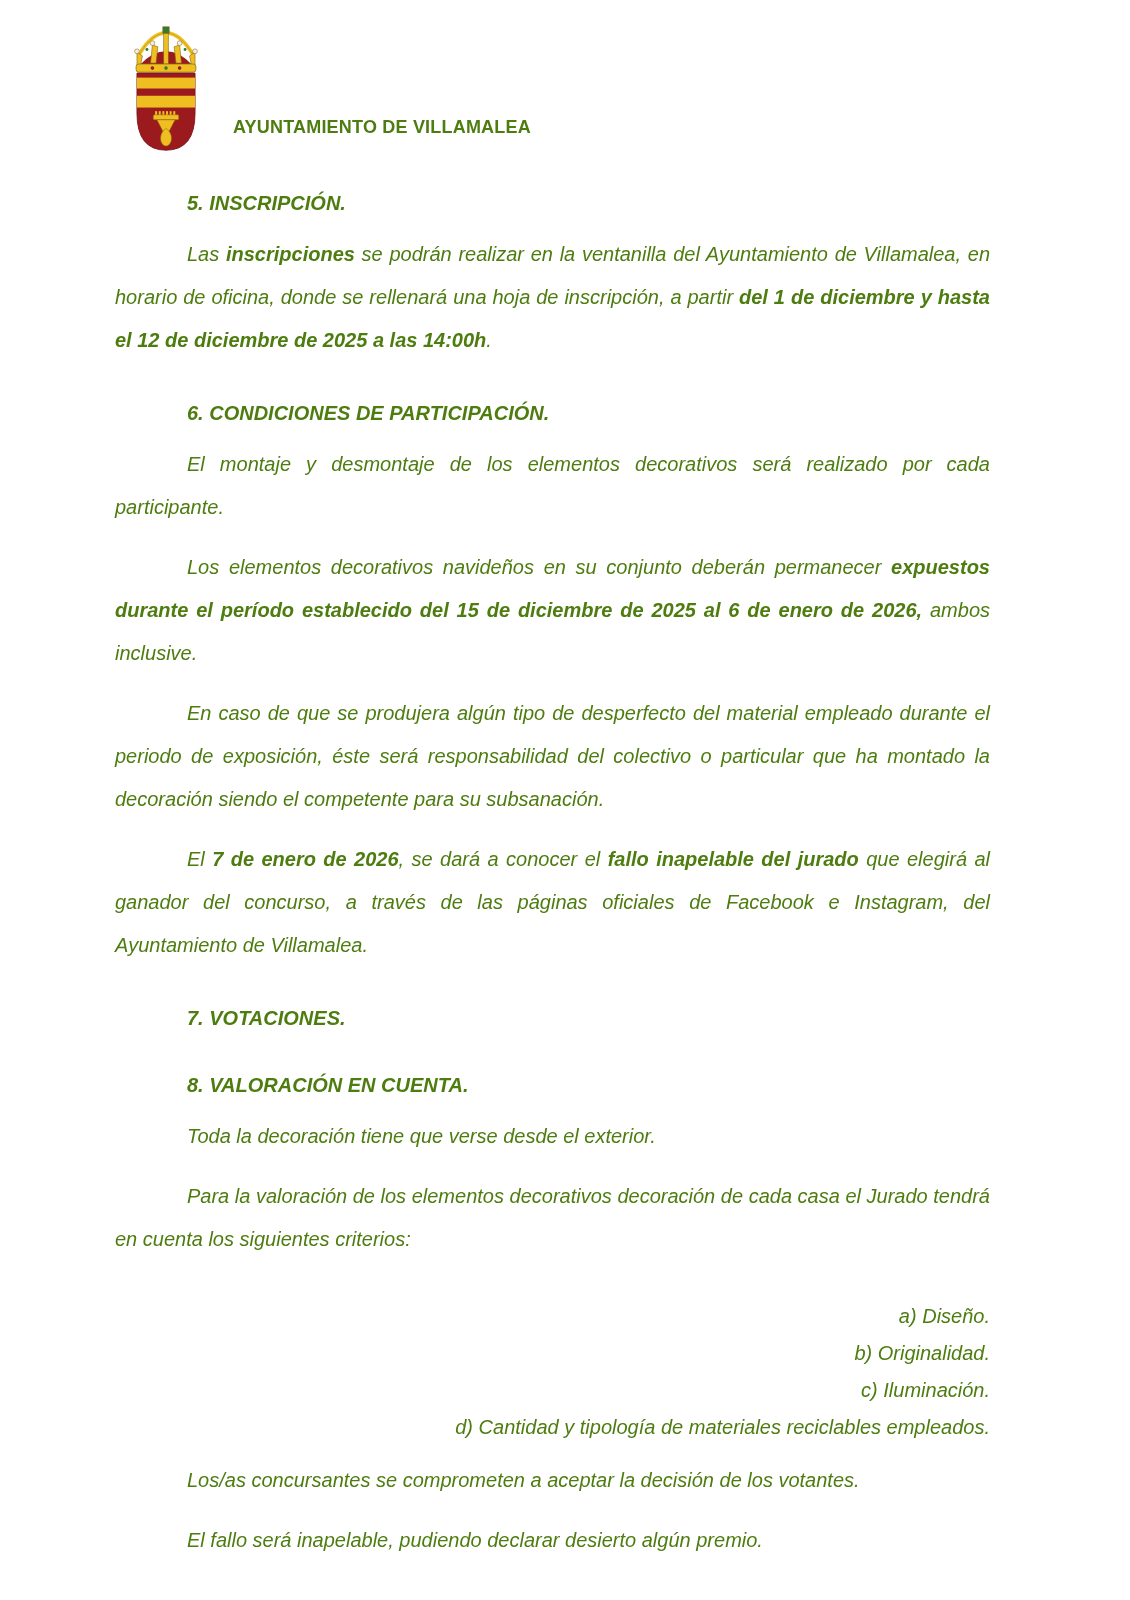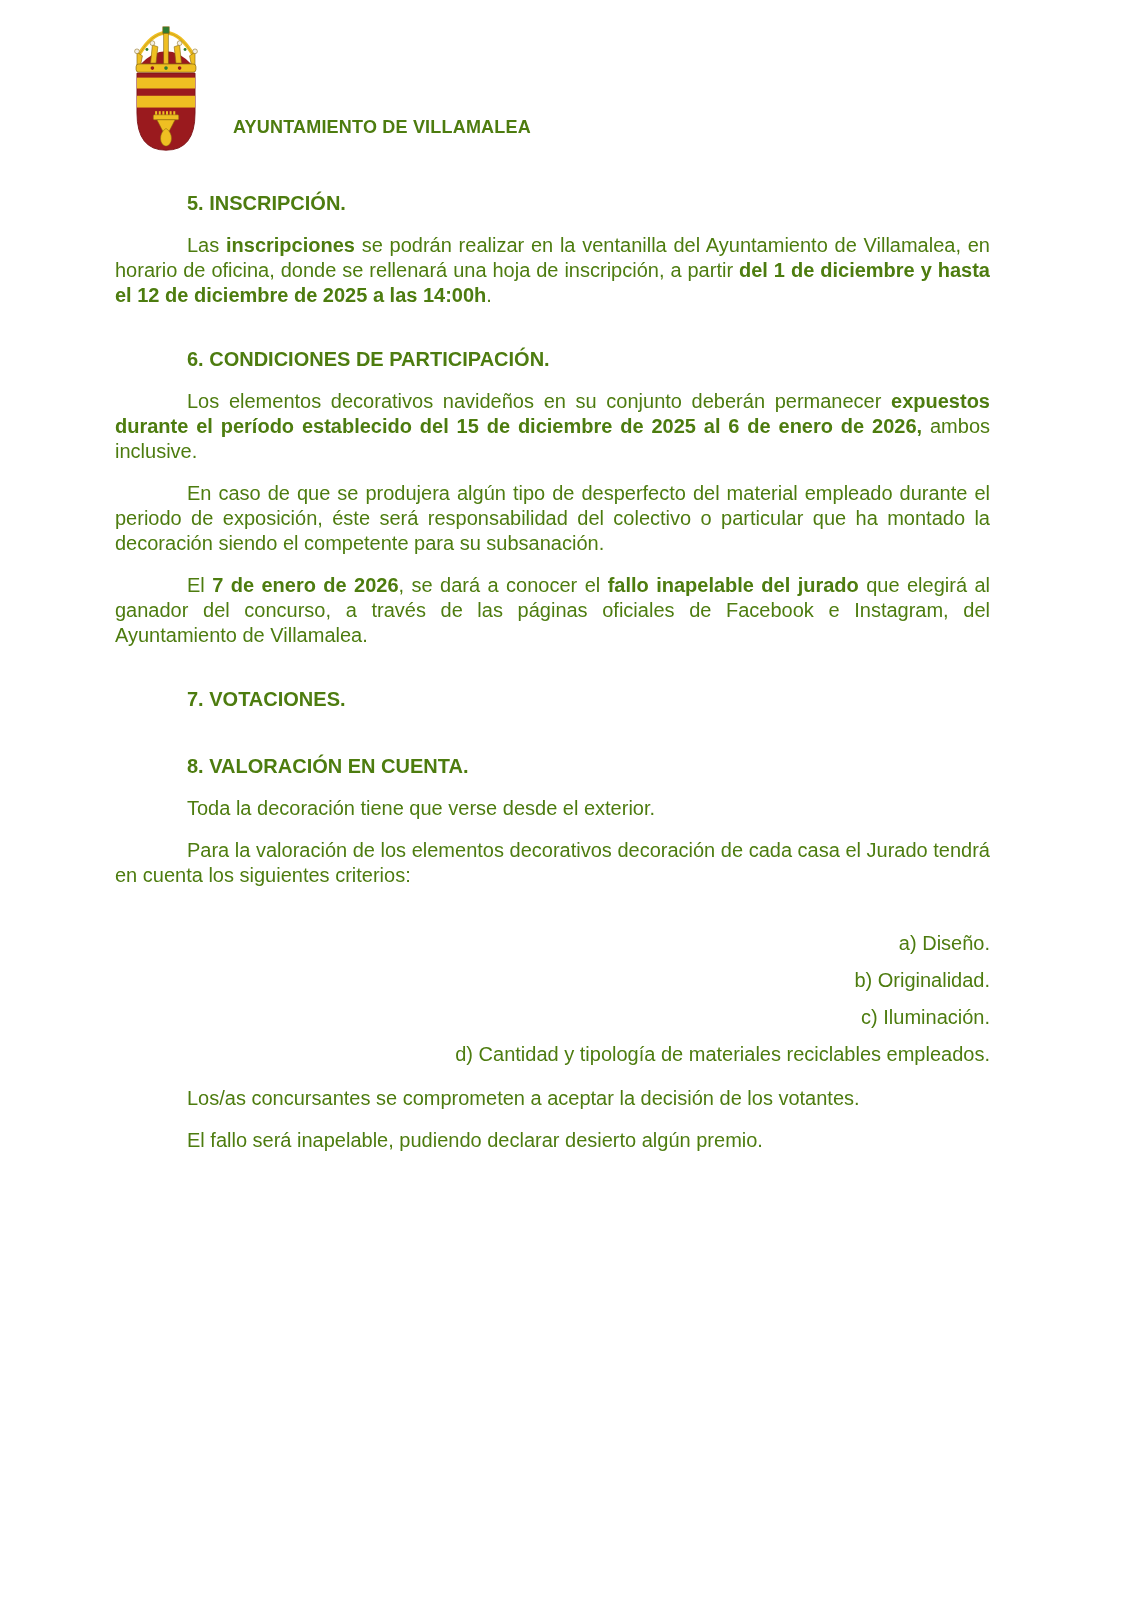--- a/index.html
+++ b/index.html
@@ -21,32 +21,32 @@
     height: 127px;
   }
   .crest { display: block; flex: 0 0 auto; }
   .header-title {
     font-weight: 700;
     font-size: 18px;
     letter-spacing: 0.2px;
     padding-bottom: 14px;
     white-space: nowrap;
   }
-  .doc-body { margin-top: 0; }
+  .doc-body { margin-top: 0; font-style: italic; }
   .doc-heading {
     font-size: 20px;
     font-weight: 700;
     line-height: 31px;
     margin: 36px 0 0 72px;
   }
   .para {
     margin: 17px 0 0 0;
     text-indent: 72px;
     text-align: justify;
-    line-height: 25px;
+    line-height: 43px;
   }
   .doc-heading + .para { margin-top: 14px; }
   .para.tight { margin-top: 0; }
   .list-item {
     margin: 6px 0 0 72px;
     line-height: 31px;
     text-align: right;
   }
   .para + .list-item { margin-top: 40px; }
   .list-item + .para { margin-top: 16px; }
@@ -100,20 +100,21 @@
         </g>
       </g>
     </svg>
     <div class="header-title">AYUNTAMIENTO DE VILLAMALEA</div>
   </div>
 
   <div class="doc-body">
       <h2 class="doc-heading">5. INSCRIPCIÓN.</h2>
       <p class="para">Las <b>inscripciones</b> se podrán realizar en la ventanilla del Ayuntamiento de Villamalea, en horario de oficina, donde se rellenará una hoja de inscripción, a partir <b>del 1 de diciembre y hasta el 12 de diciembre de 2025 a las 14:00h</b>.</p>
       <h2 class="doc-heading">6. CONDICIONES DE PARTICIPACIÓN.</h2>
+      <p class="para">El montaje y desmontaje de los elementos decorativos será realizado por cada participante.</p>
       <p class="para">Los elementos decorativos navideños en su conjunto deberán permanecer <b>expuestos durante el período establecido del 15 de diciembre de 2025 al 6 de enero de 2026,</b> ambos inclusive.</p>
       <p class="para">En caso de que se produjera algún tipo de desperfecto del material empleado durante el periodo de exposición, éste será responsabilidad del colectivo o particular que ha montado la decoración siendo el competente para su subsanación.</p>
       <p class="para">El <b>7 de enero de 2026</b>, se dará a conocer el <b>fallo inapelable del jurado</b> que elegirá al ganador del concurso, a través de las páginas oficiales de Facebook e Instagram, del Ayuntamiento de Villamalea.</p>
       <h2 class="doc-heading">7. VOTACIONES.</h2>
       <h2 class="doc-heading">8. VALORACIÓN EN CUENTA.</h2>
       <p class="para">Toda la decoración tiene que verse desde el exterior.</p>
       <p class="para">Para la valoración de los elementos decorativos decoración de cada casa el Jurado tendrá en cuenta los siguientes criterios:</p>
       <p class="list-item">a) Diseño.</p>
       <p class="list-item">b) Originalidad.</p>
       <p class="list-item">c) Iluminación.</p>

